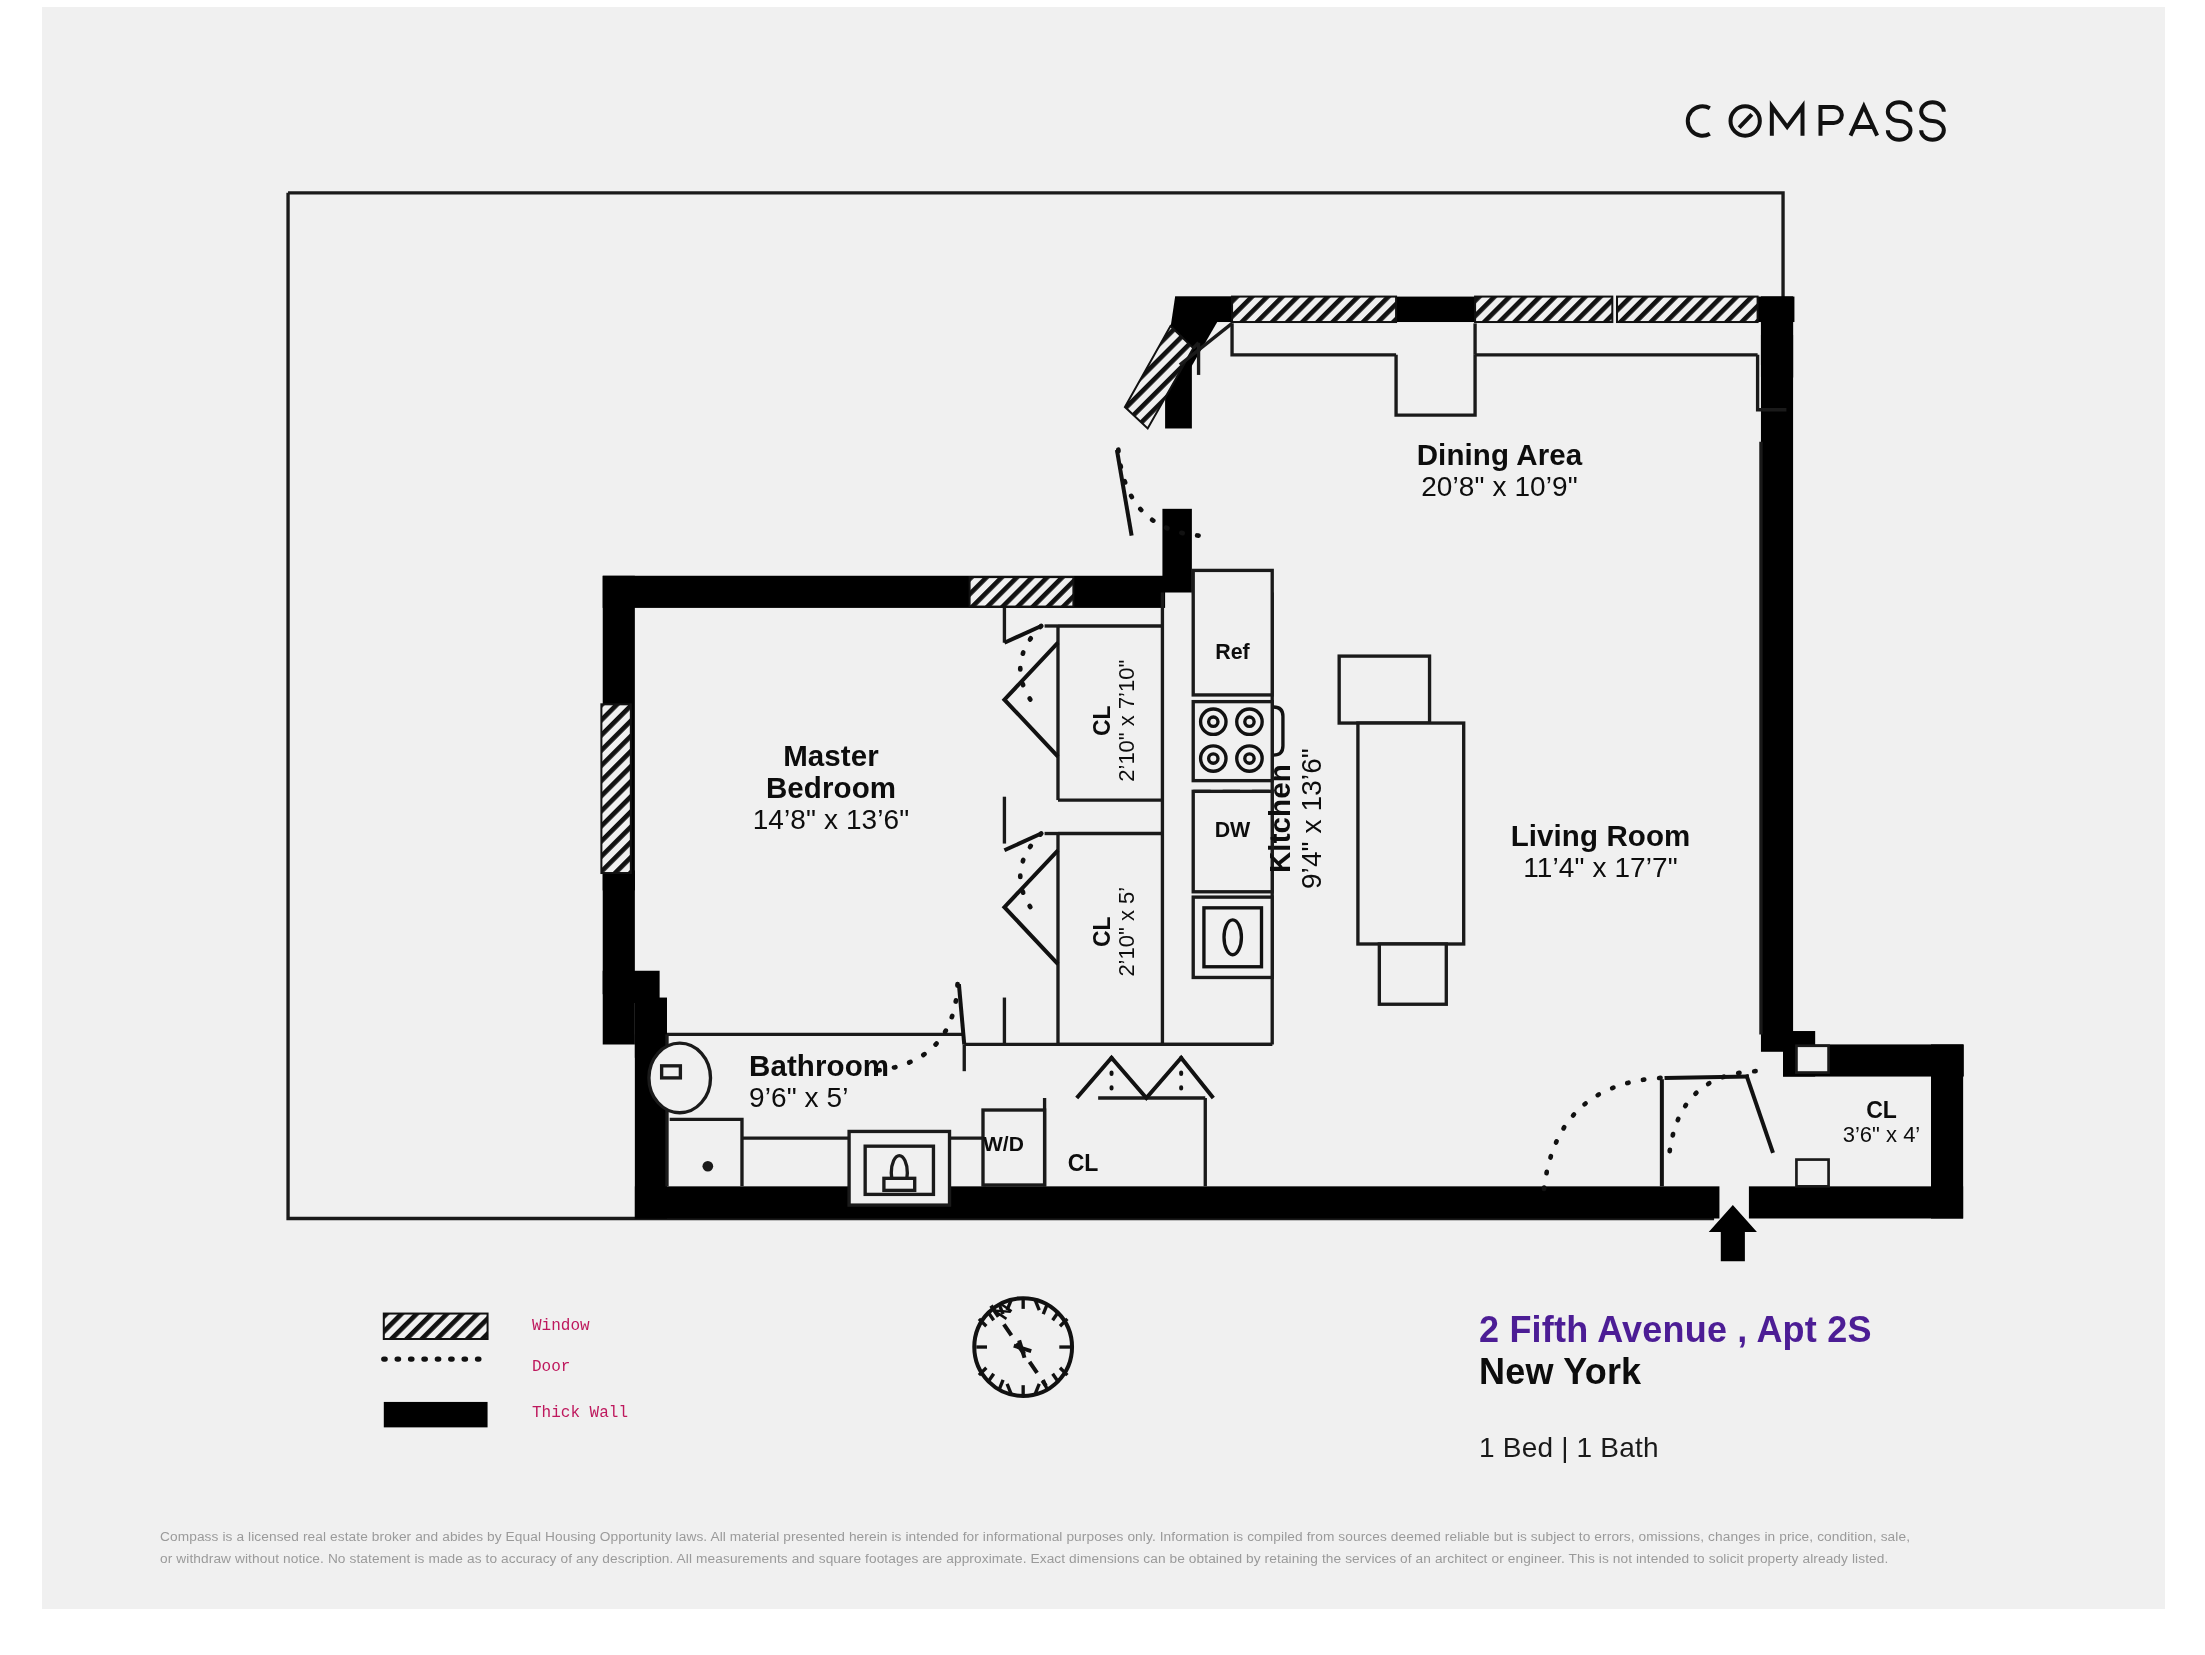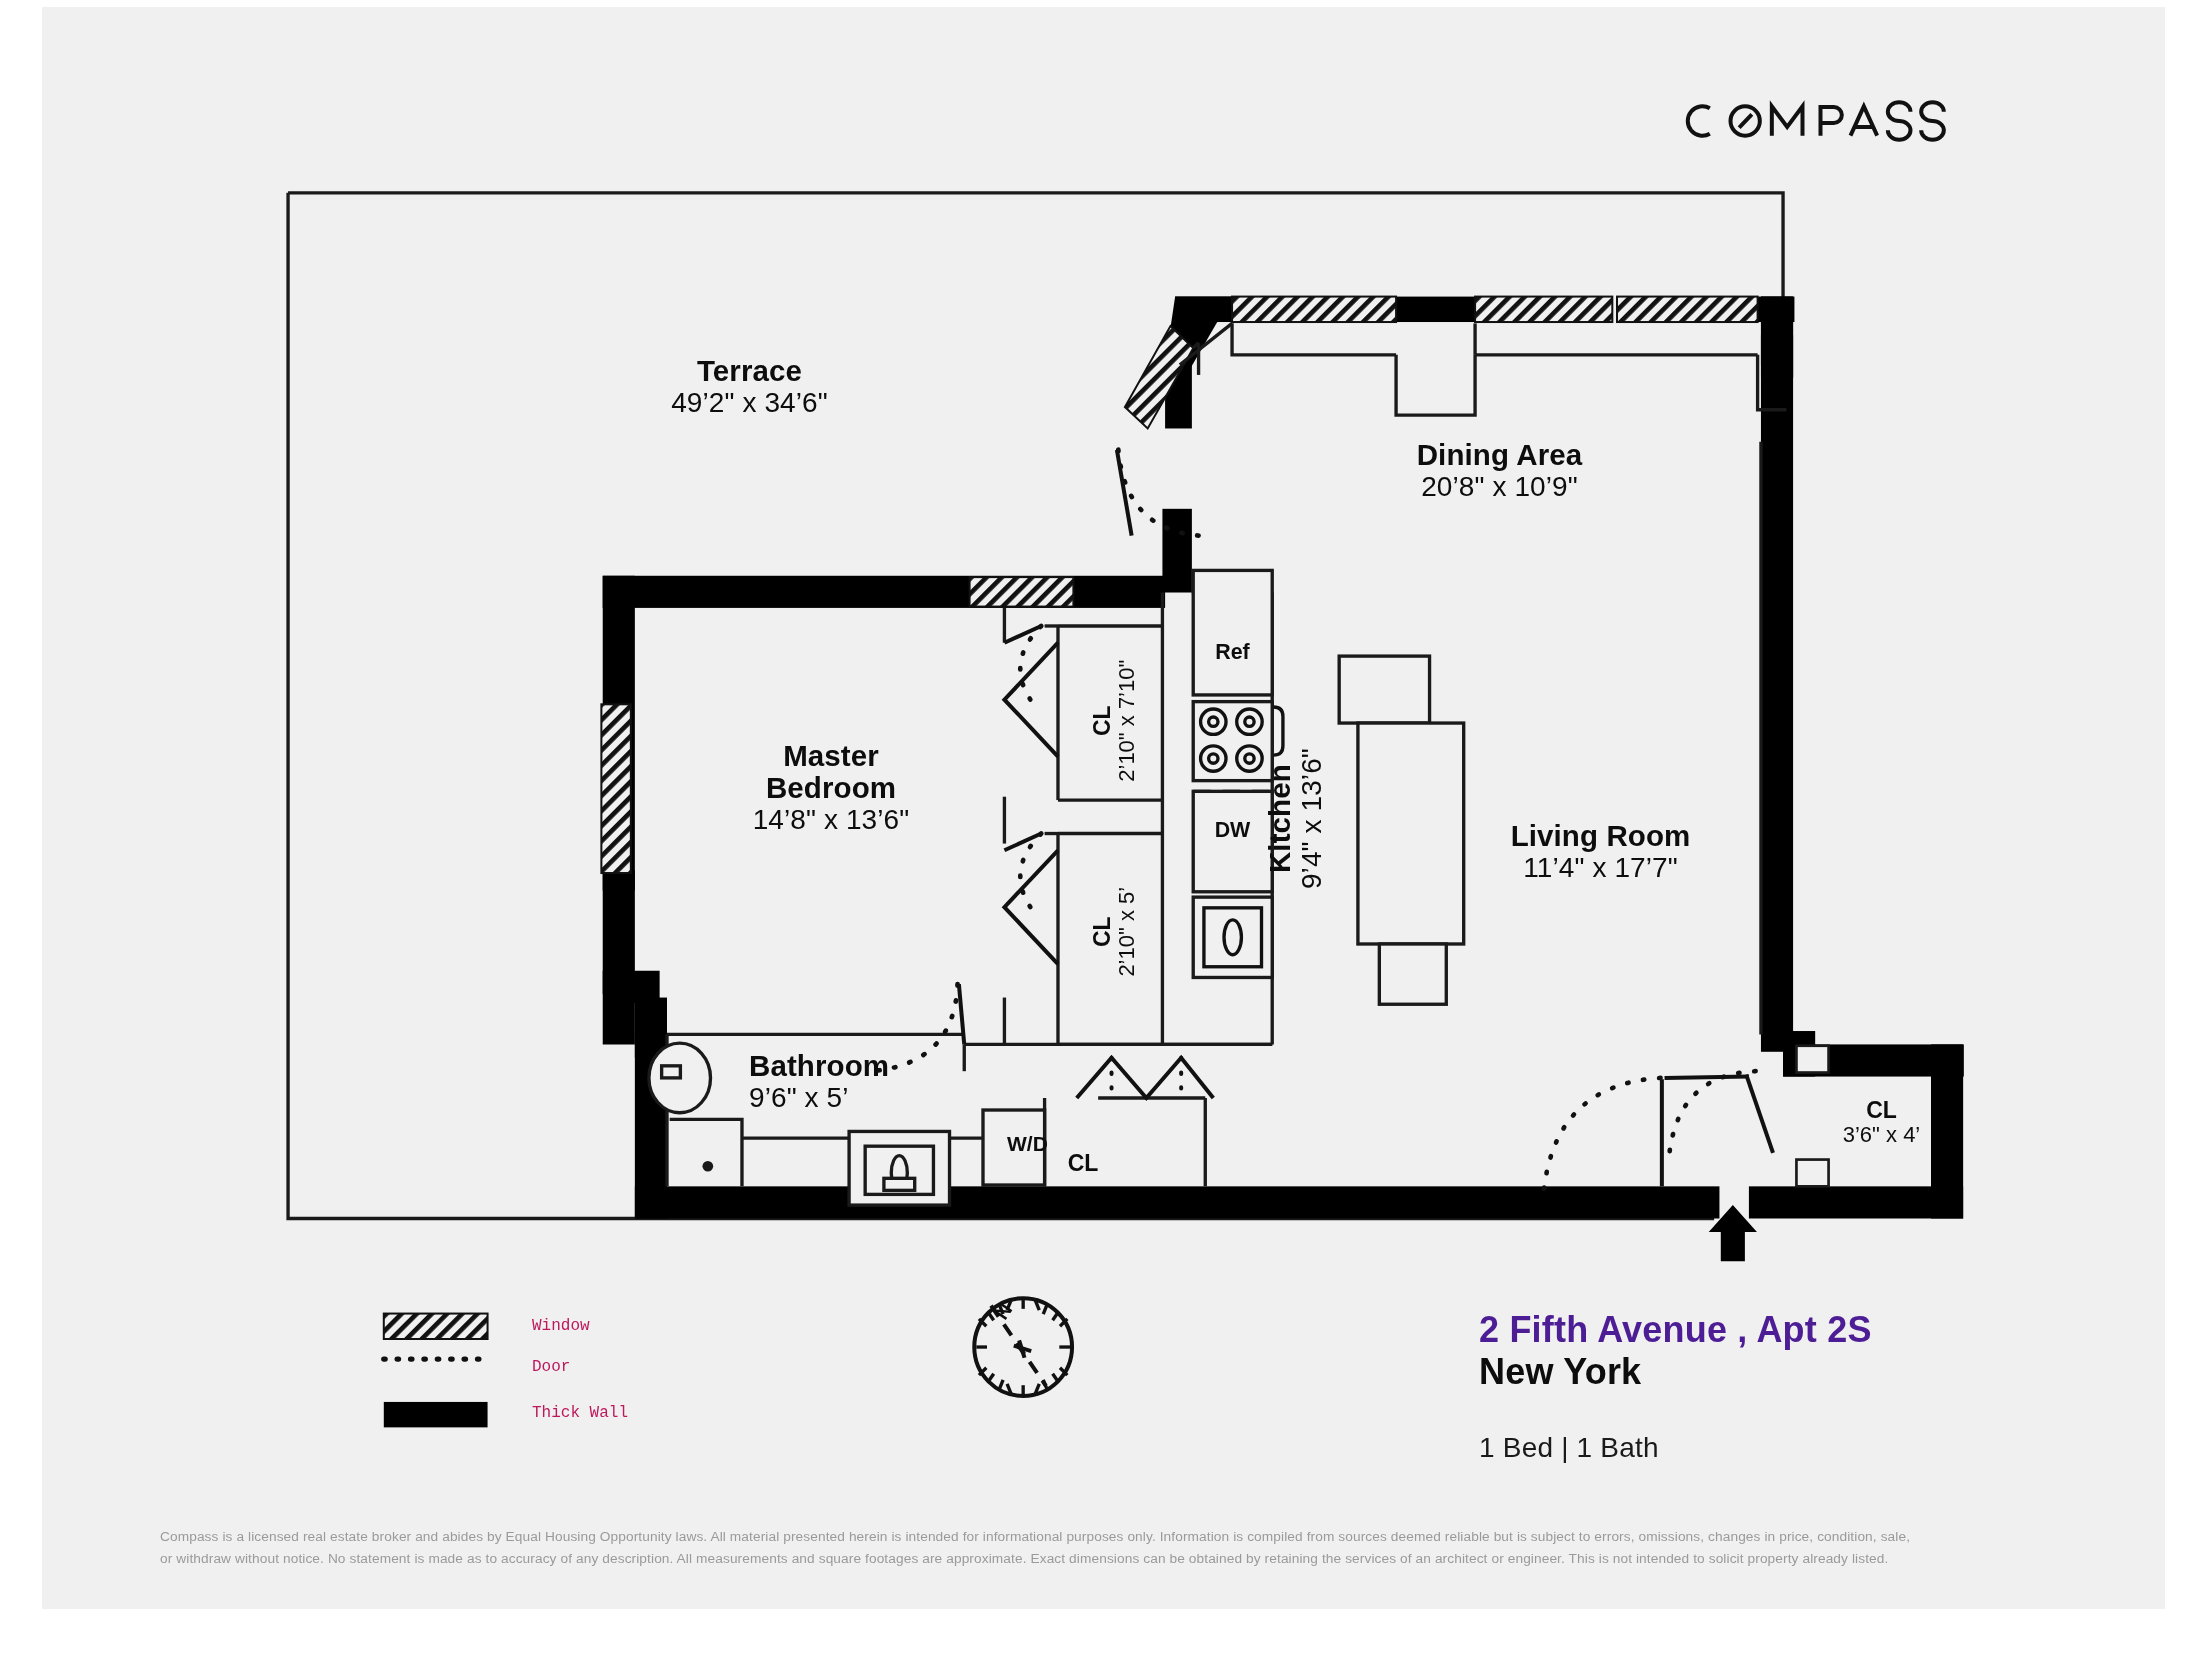--- a/index.html
+++ b/index.html
@@ -277,24 +277,20 @@
         <path d="M86,43 L105,23"></path>
         <path d="M135,55 L135,11 L158,42 L181,11 L181,55"></path>
         <path d="M208,55 L208,12 L228,12 a12,12 0 0,1 0,24 L208,36"></path>
         <path d="M253,55 L273,11 L293,55 M261,42 L285,42"></path>
         <path d="M343,19 a17,14 0 1,0 -17,14 a17,14 0 1,1 -17,14"></path>
         <path d="M393,19 a17,14 0 1,0 -17,14 a17,14 0 1,1 -17,14"></path>
       </g>
     </svg>
   </div>
 
-  <div class="lbl center" style="left:609px;top:355px;width:281px;">
-    <div class="room-name">Terrace</div>
-    <div class="room-dim">49’2" x 34’6"</div>
-  </div>
 
   <div class="lbl center" style="left:1292px;top:439px;width:415px;">
     <div class="room-name">Dining Area</div>
     <div class="room-dim">20’8" x 10’9"</div>
   </div>
 
   <div class="lbl center" style="left:650px;top:740px;width:362px;">
     <div class="room-name">Master</div>
     <div class="room-name">Bedroom</div>
     <div class="room-dim">14’8" x 13’6"</div>
@@ -329,21 +325,21 @@
     <div class="small-name">CL</div>
     <div class="small-dim">3’6" x 4’</div>
   </div>
 
   <div class="lbl center" style="left:1043px;top:1151px;width:80px;">
     <div class="small-name">CL</div>
   </div>
 
   <div class="lbl center appl" style="left:1193px;top:640px;width:79px;">Ref</div>
   <div class="lbl center appl" style="left:1193px;top:818px;width:79px;">DW</div>
-  <div class="lbl center" style="left:983px;top:1132px;width:40px;font-size:21px;font-weight:700;padding-left:24px;">W/D</div>
+  <div class="lbl center" style="left:983px;top:1132px;width:40px;font-size:21px;font-weight:700;">W/D</div>
 
   <div class="lbl legend-label" style="left:532px;top:1317px;">Window</div>
   <div class="lbl legend-label" style="left:532px;top:1358px;">Door</div>
   <div class="lbl legend-label" style="left:532px;top:1404px;">Thick Wall</div>
 
   <div class="lbl" style="left:990px;top:1311px;font-size:20px;font-weight:700;transform:rotate(-56deg);transform-origin:0 0;">N</div>
 
   <div class="lbl addr1" style="left:1479px;top:1280px;">2 Fifth Avenue , Apt 2S</div>
   <div class="lbl addr2" style="left:1479px;top:1351px;text-align:right;">New York</div>
   <div class="lbl addr3" style="left:1479px;top:1432px;">1 Bed | 1 Bath</div>

